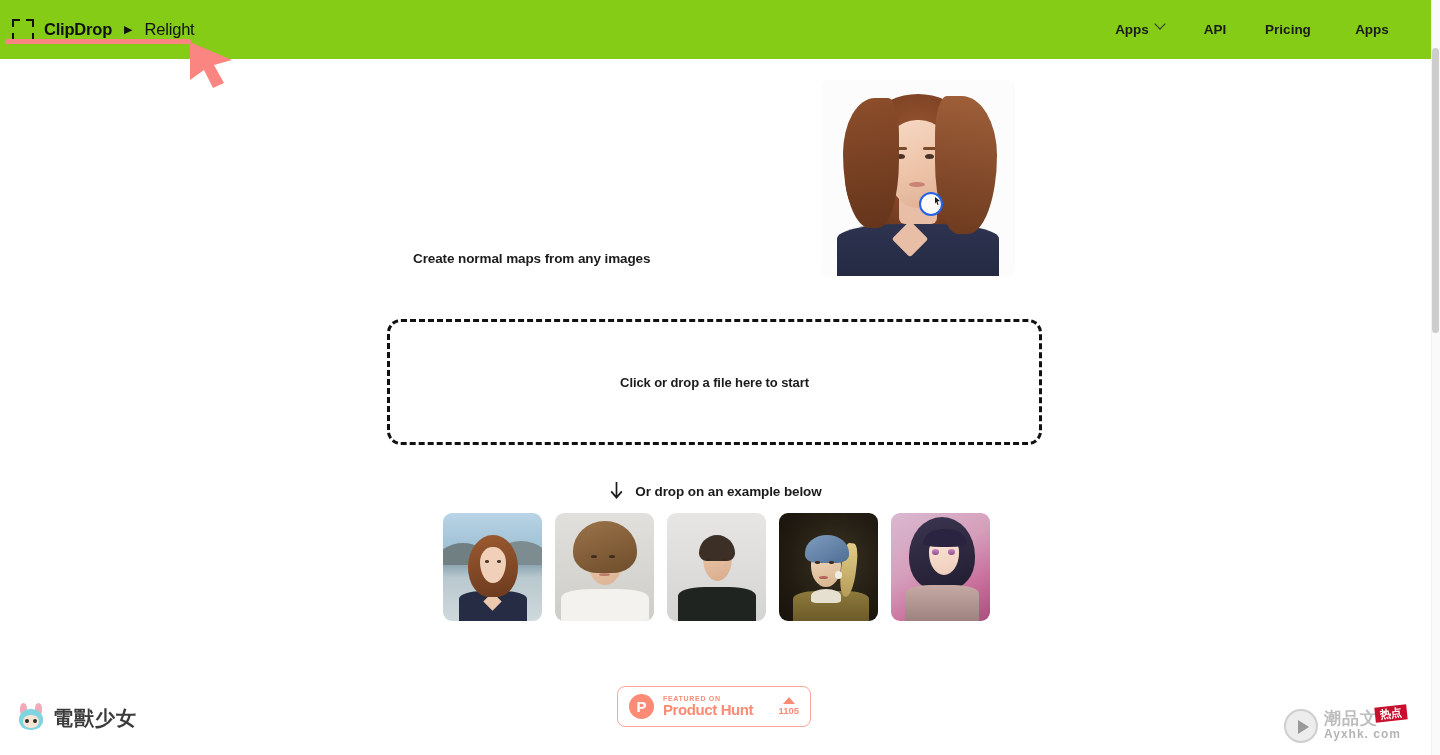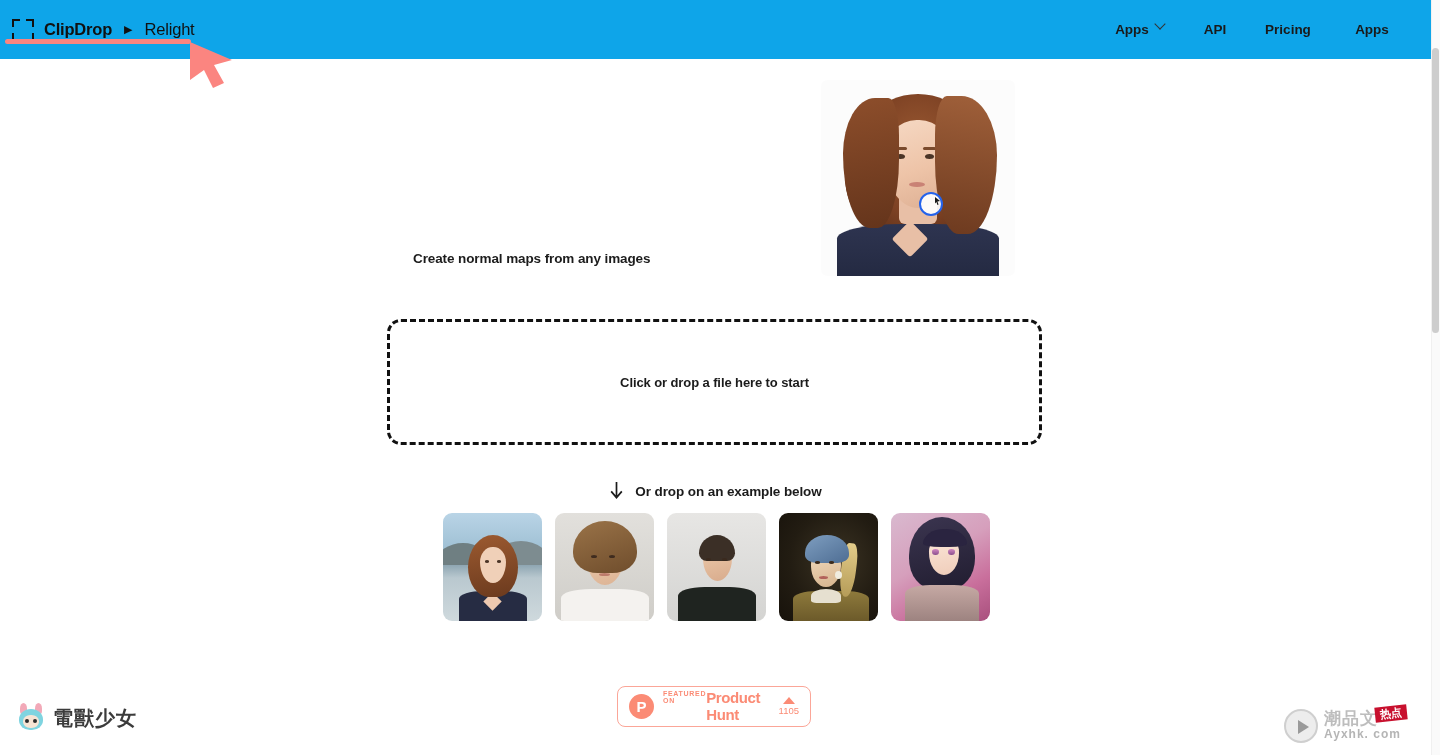--- a/index.html
+++ b/index.html
@@ -9,21 +9,21 @@
     font-family: "Liberation Sans", sans-serif;
     background:#ffffff;
     color:#111111;
     position:relative;
   }
 
   
   .header {
     position:absolute; top:0; left:0; width:1432px; height:59px;
     display:flex; align-items:center; padding:0 16px 0 12px;
-    background:#0ea5e9;
+    background:#84cc16;
   }
   .brand { display:flex; align-items:center; gap:10px; }
   .logo-mark {
     width:22px; height:22px; position:relative; flex:none;
   }
   .logo-mark span {
     position:absolute; width:8px; height:8px; border:2.6px solid #111;
   }
   .logo-mark span:nth-child(1){ top:0; left:0; border-right:none; border-bottom:none; }
   .logo-mark span:nth-child(2){ top:0; right:0; border-left:none; border-bottom:none; }
@@ -193,26 +193,26 @@
     position:absolute; left:617px; top:686px; width:194px; height:41px;
     border:1.6px solid #fba698; border-radius:8px;
     display:flex; align-items:center; gap:9px; padding:0 11px;
     background:#ffffff; cursor:pointer;
   }
   .ph-logo {
     width:25px; height:25px; border-radius:50%; background:#fb8b75; flex:none;
     display:flex; align-items:center; justify-content:center;
     color:#fff; font-size:15px; font-weight:bold; line-height:1;
   }
-  .ph-text { display:flex; flex-direction:row; justify-content:flex-start; }
+  .ph-text { display:flex; flex-direction:column; justify-content:flex-start; }
   .ph-featured { font-size:7px; font-weight:bold; letter-spacing:.7px; color:#fb8b75; }
   .ph-name { font-size:15px; font-weight:bold; color:#fb8b75; letter-spacing:-.4px; line-height:1.1; }
   .ph-vote { margin-left:auto; display:flex; flex-direction:column; align-items:center; gap:1px; }
   .ph-tri { width:0;height:0;border-left:6px solid transparent;border-right:6px solid transparent;border-bottom:7px solid #fb8b75; }
-  .ph-count { font-size:9.5px; font-weight:normal; color:#fb8b75; }
+  .ph-count { font-size:9.5px; font-weight:bold; color:#fb8b75; }
 
   
   .wm-left { position:absolute; left:16px; top:703px; display:flex; align-items:center; gap:7px; }
   .wm-left-icon { width:30px; height:30px; position:relative; flex:none; }
   .wm-head { position:absolute; left:3px; top:6px; width:24px; height:21px; background:#7fd4e0; border-radius:50% 50% 46% 46%; }
   .wm-ear-l { position:absolute; left:4px; top:0px; width:7px; height:11px; background:#f2a9b8; border-radius:50% 50% 30% 30%; }
   .wm-ear-r { position:absolute; right:4px; top:0px; width:7px; height:11px; background:#f2a9b8; border-radius:50% 50% 30% 30%; }
   .wm-faceplate { position:absolute; left:7px; top:12px; width:16px; height:13px; background:#f7e4d4; border-radius:46%; }
   .wm-eye { position:absolute; top:16px; width:4px; height:4px; background:#2b2b2b; border-radius:50%; }
   .wm-left-text { font-size:20px; font-weight:bold; color:#3b3b3b; letter-spacing:1px; font-family:"DejaVu Sans", sans-serif; }

